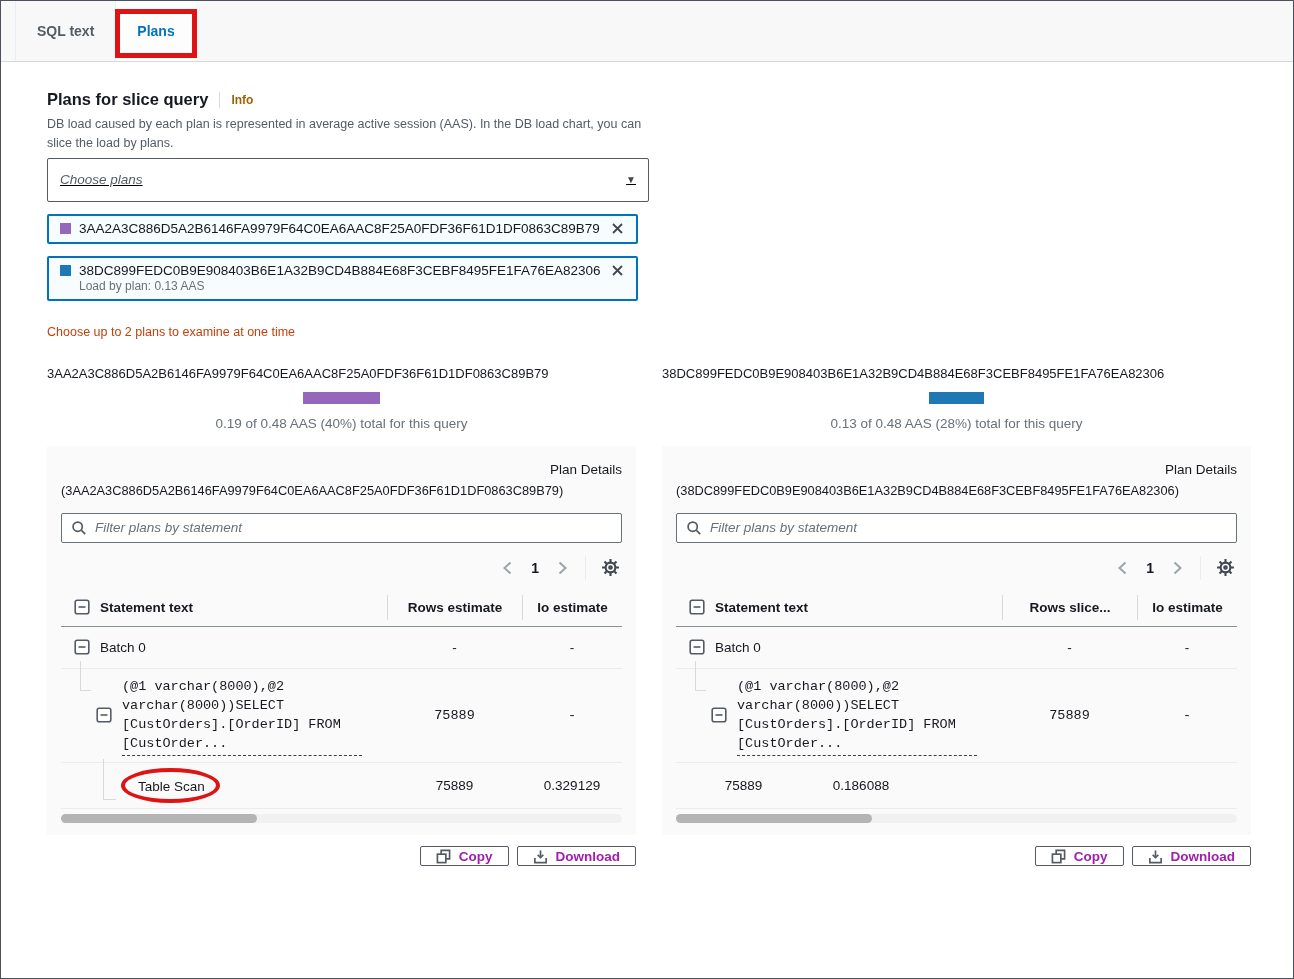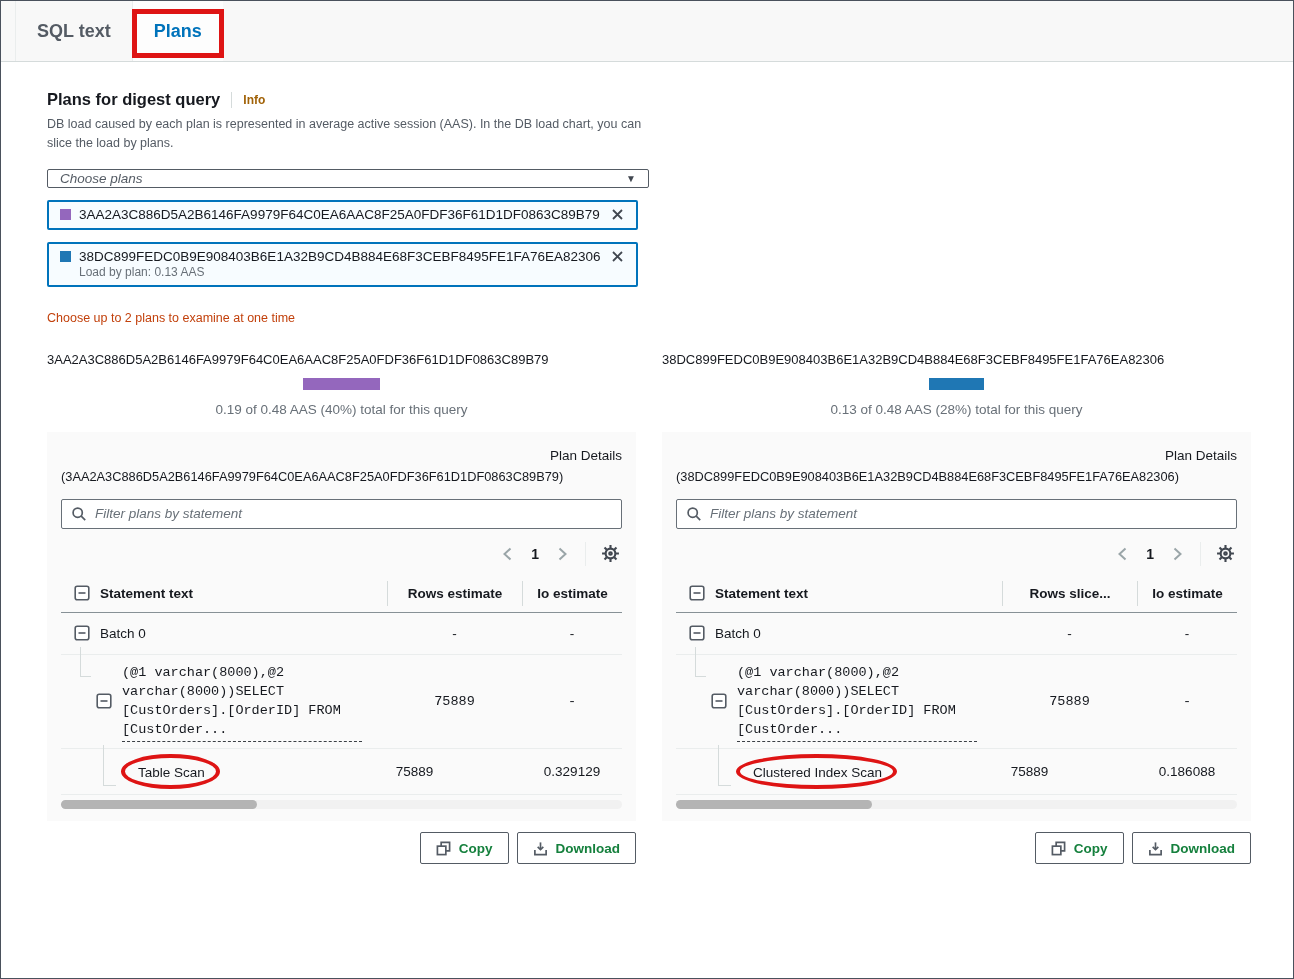--- a/index.html
+++ b/index.html
@@ -10,41 +10,41 @@
     border:1px solid #4a515c; position:relative; overflow:hidden;
   }
 
   
   .tabstrip {
     height:61px; background:#f8f8f8; border-bottom:1px solid #d5dbdb;
     display:flex; align-items:stretch; padding-left:14px; position:relative;
   }
   .tab {
     display:flex; align-items:center; padding:0 21px;
-    font-size:18px; font-weight:bold; cursor:pointer; position:relative;
+    font-size:14px; font-weight:bold; cursor:pointer; position:relative;
     border-left:1px solid #eaeded;
   }
   .tab.inactive { color:#545b64; }
   .tab.active { color:#0073bb; background:#fdfdfd; }
   .annot-rect {
     position:absolute; left:-1px; right:-1px; top:8px; bottom:3px;
     border:5px solid #de1414; pointer-events:none;
   }
 
   
   .content { padding:28px 45px 0 46px; }
   .heading-row { display:flex; align-items:center; gap:11px; }
   .page-title { font-size:16.5px; font-weight:bold; color:#16191f; }
   .hdivider { width:1px; height:16px; background:#d5dbdb; }
   .info-link { font-size:12px; font-weight:bold; color:#a16207; cursor:pointer; }
   .description { margin-top:6px; width:608px; font-size:12.5px; line-height:1.55; color:#545b64; }
 
   .dropdown {
-    margin-top:15px; width:602px; height:19px; border:1px solid #545b64; border-radius:2px;
-    background:#fff; display:flex; align-items:center; padding:0 12px; cursor:pointer;
+    margin-top:4px; width:602px; height:44px; border:1px solid #545b64; border-radius:2px;
+    background:#fff; display:flex; align-items:center; padding:0 12px; cursor:pointer;text-decoration:underline;
   }
   .dropdown-placeholder { font-size:13.5px; font-style:italic; color:#545b64; }
   .caret { margin-left:auto; font-size:10px; color:#414750; }
 
   .chip {
     margin-top:12px; width:591px; border:2px solid #0073bb; border-radius:2px;
     background:#f7fcff; padding:5px 11px 6px 11px;
   }
   .chip-line1 { display:flex; align-items:center; }
   .swatch { width:11px; height:11px; flex:0 0 auto; }
@@ -85,21 +85,21 @@
   .ptable { margin-top:4px; }
   .trow { display:flex; align-items:center; border-bottom:1px solid #eaeded; background:transparent; }
   .thead { min-height:38px; border-bottom:1px solid #879196; }
   .stmt-cell { flex:1; display:flex; align-items:center; gap:10px; padding-left:13px; position:relative; min-width:0; }
   .col-rows { width:135px; flex:0 0 auto; text-align:center; font-size:13.5px; color:#16191f; }
   .col-io   { width:100px; flex:0 0 auto; text-align:center; font-size:13.5px; color:#16191f; }
   .hdr-label { font-size:13.5px; font-weight:bold; color:#16191f; }
   .hdr-col { font-weight:bold; align-self:center; border-left:1px solid #d5dbdb; padding:5px 0; }
   .row-batch { min-height:42px;justify-content:flex-end; }
   .row-stmt { min-height:72px;font-family:Liberation Mono, monospace; }
-  .row-scan { min-height:46px;gap:40px; }
+  .row-scan { min-height:46px; }
   .cell-text { font-size:13.5px; color:#16191f; }
   .stmt-text-block { width:244px; font-size:13.5px; color:#16191f; line-height:1.42; padding:8px 0 6px 0; }
   .dashed-underline { border-bottom:1px dashed #3b3f45; margin-top:2px; width:240px; }
   .indent-1 { padding-left:35px; }
   .indent-2 { padding-left:77px; }
   .connector { position:absolute; border-left:1px solid #d5dbdb; border-bottom:1px solid #d5dbdb; }
   .conn-a { left:19px; top:-8px; width:11px; height:30px; }
   .conn-b { left:42px; top:-18px; width:13px; height:41px; }
   .minus-icon { flex:0 0 auto; display:flex; }
 
@@ -107,23 +107,23 @@
   .annot-ellipse {
     position:absolute; left:-17px; right:-15px; top:-9px; bottom:-8px;
     border:4px solid #de1414; border-radius:50%; pointer-events:none;
   }
 
   .hscrollbar { margin-top:5px; height:9px; background:#f1f1f1; border-radius:5px; }
   .hscroll-thumb { height:9px; width:35%; background:#b4b4b4; border-radius:5px; cursor:pointer; }
 
   .btn-row { display:flex; justify-content:flex-end; gap:8px; margin-top:11px; }
   .btn {
-    height:32px; background:#fff; border:1px solid #545b64; border-radius:2px;
+    height:20px; background:#fff; border:1px solid #545b64; border-radius:2px;
     display:flex; align-items:center; gap:8px; padding:0 15px;
-    font-size:13.5px; font-weight:bold; color:#15803d; cursor:pointer;
+    font-size:13.5px; font-weight:bold; color:#a21caf; cursor:pointer;
   }
   svg { display:block; }
 </style>
 </head>
 <body>
 
 <div class="page">
 
   <div class="tabstrip">
     <div class="tab inactive">
@@ -131,21 +131,21 @@
     </div>
     <div class="tab active">
       <span>Plans</span>
       <div class="annot-rect" style="border-color: rgb(222, 20, 20);"></div>
     </div>
   </div>
 
   <div class="content">
 
     <div class="heading-row">
-      <span class="page-title">Plans for digest query</span>
+      <span class="page-title">Plans for slice query</span>
       <span class="hdivider"></span>
       <span class="info-link">Info</span>
     </div>
     <div class="description">DB load caused by each plan is represented in average active session (AAS). In the DB load chart, you can slice the load by plans.</div>
 
     <div class="dropdown">
       <span class="dropdown-placeholder">Choose plans</span>
       <span class="caret">▼</span>
     </div>
 
@@ -393,27 +393,20 @@
                 <span class="stmt-text-block">
                   <span>(@1 varchar(8000),@2 varchar(8000))SELECT [CustOrders].[OrderID] FROM [CustOrder...</span>
                   <span class="dashed-underline" style="display:block"></span>
                 </span>
               </div>
               <div class="col-rows">75889</div>
               <div class="col-io">-</div>
             </div>
 
             <div class="trow row-scan">
-              <div class="stmt-cell indent-2">
-                <span class="connector conn-b"></span>
-                <span class="annot-target">
-                  <span class="cell-text">Clustered Index Scan</span>
-                  <span class="annot-ellipse" style="border-color: rgb(222, 20, 20);"></span>
-                </span>
-              </div>
               <div class="col-rows">75889</div>
               <div class="col-io">0.186088</div>
             </div>
 
             <div class="hscrollbar">
               <div class="hscroll-thumb"></div>
             </div>
           </div>
         </div>
 

